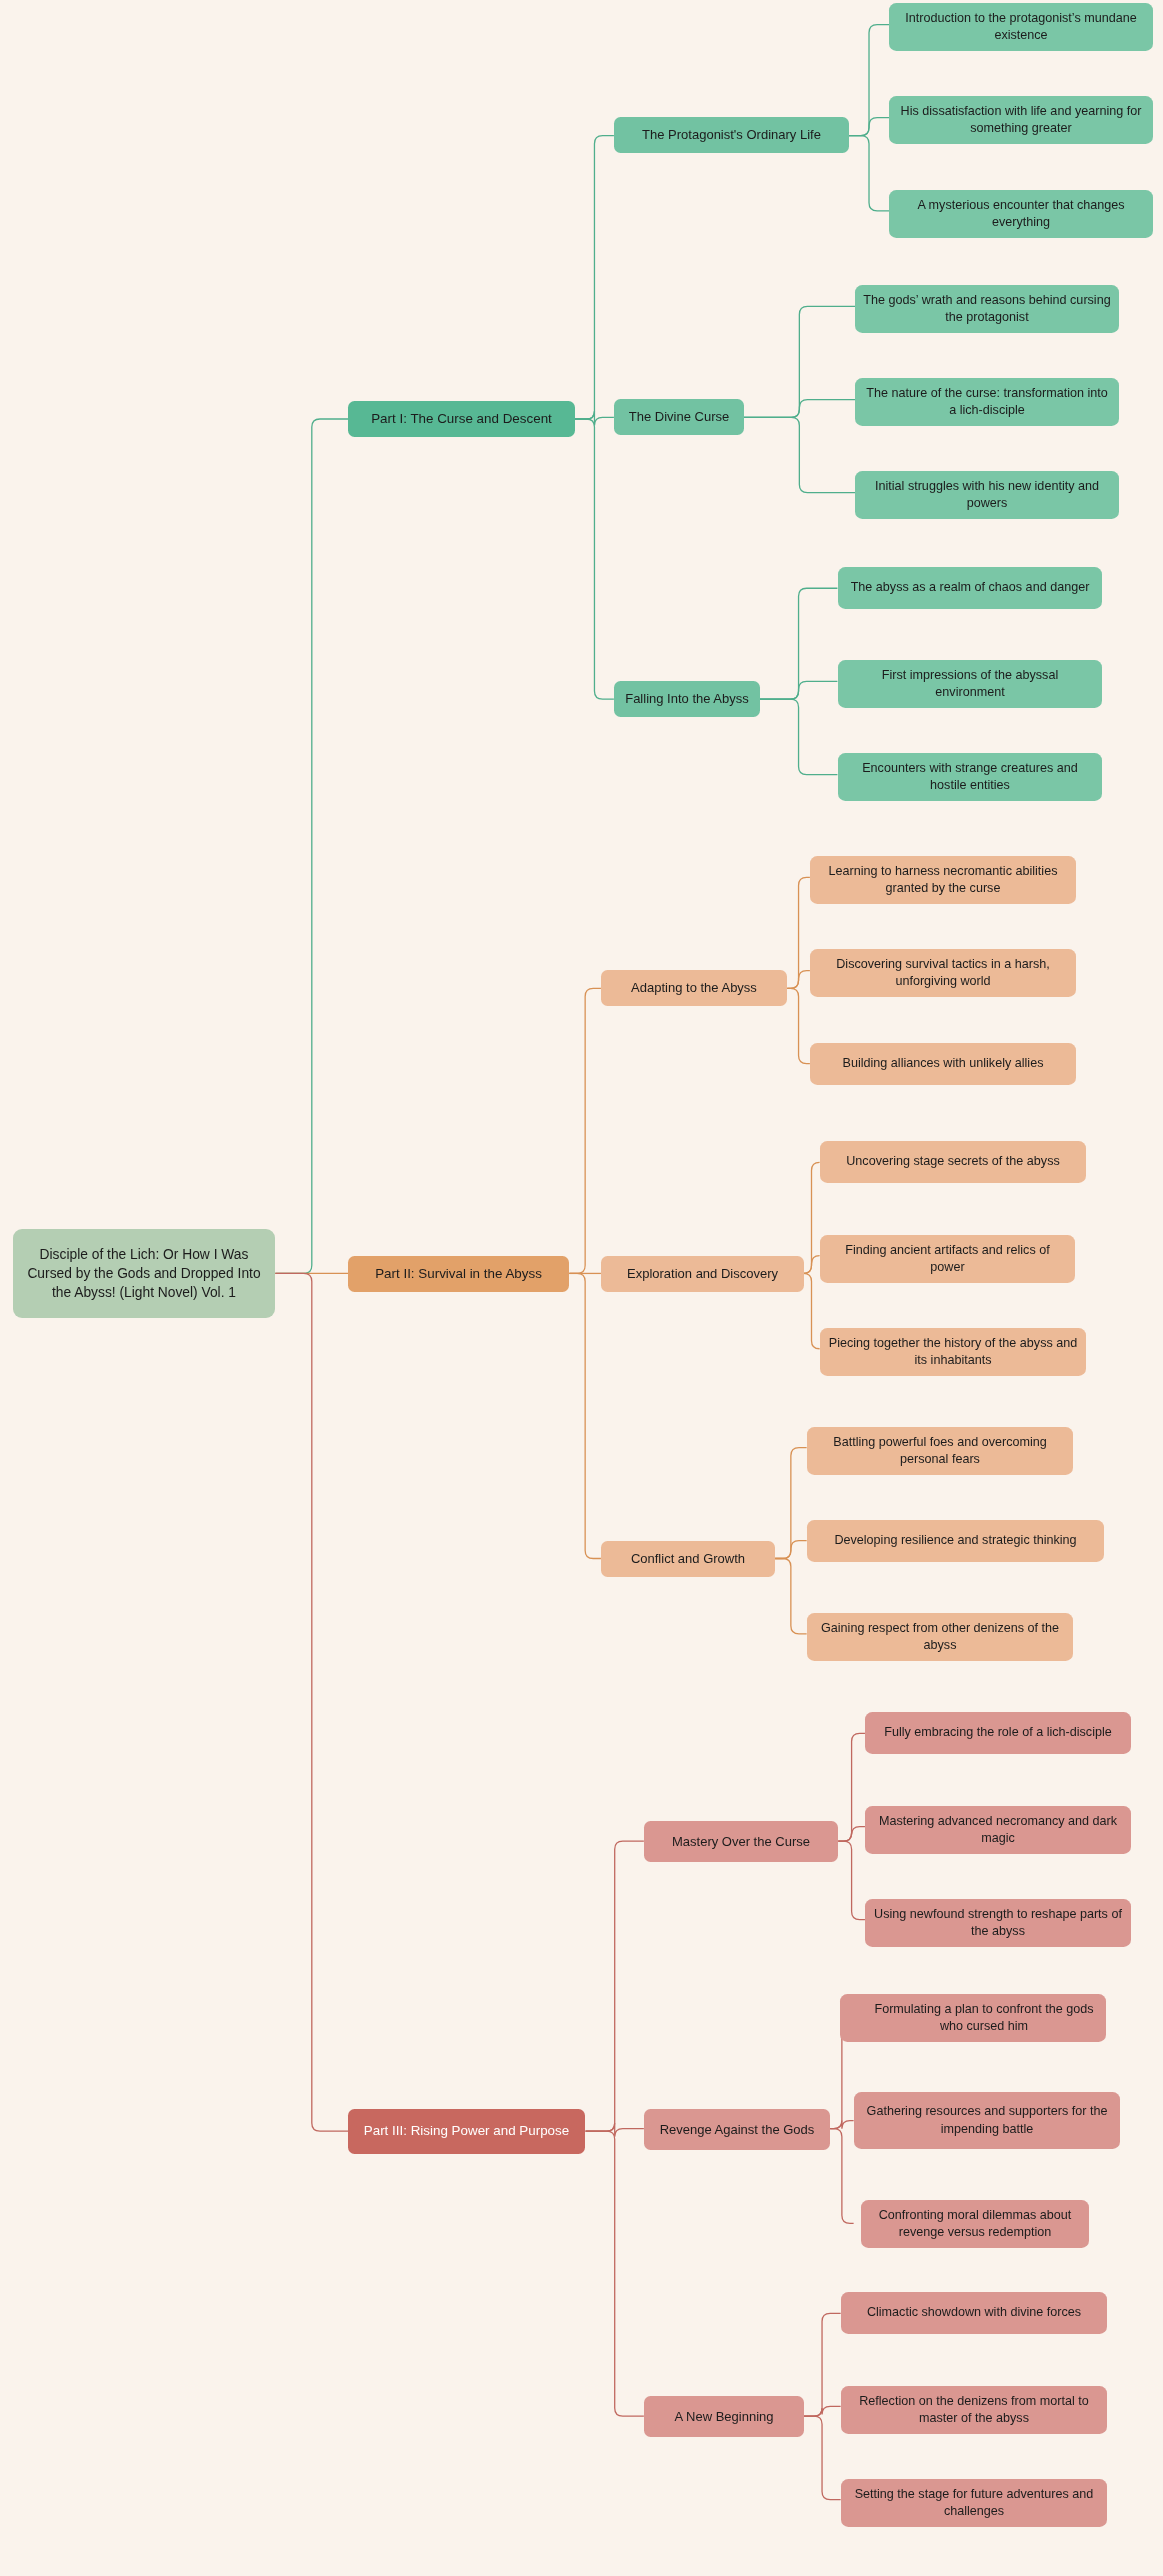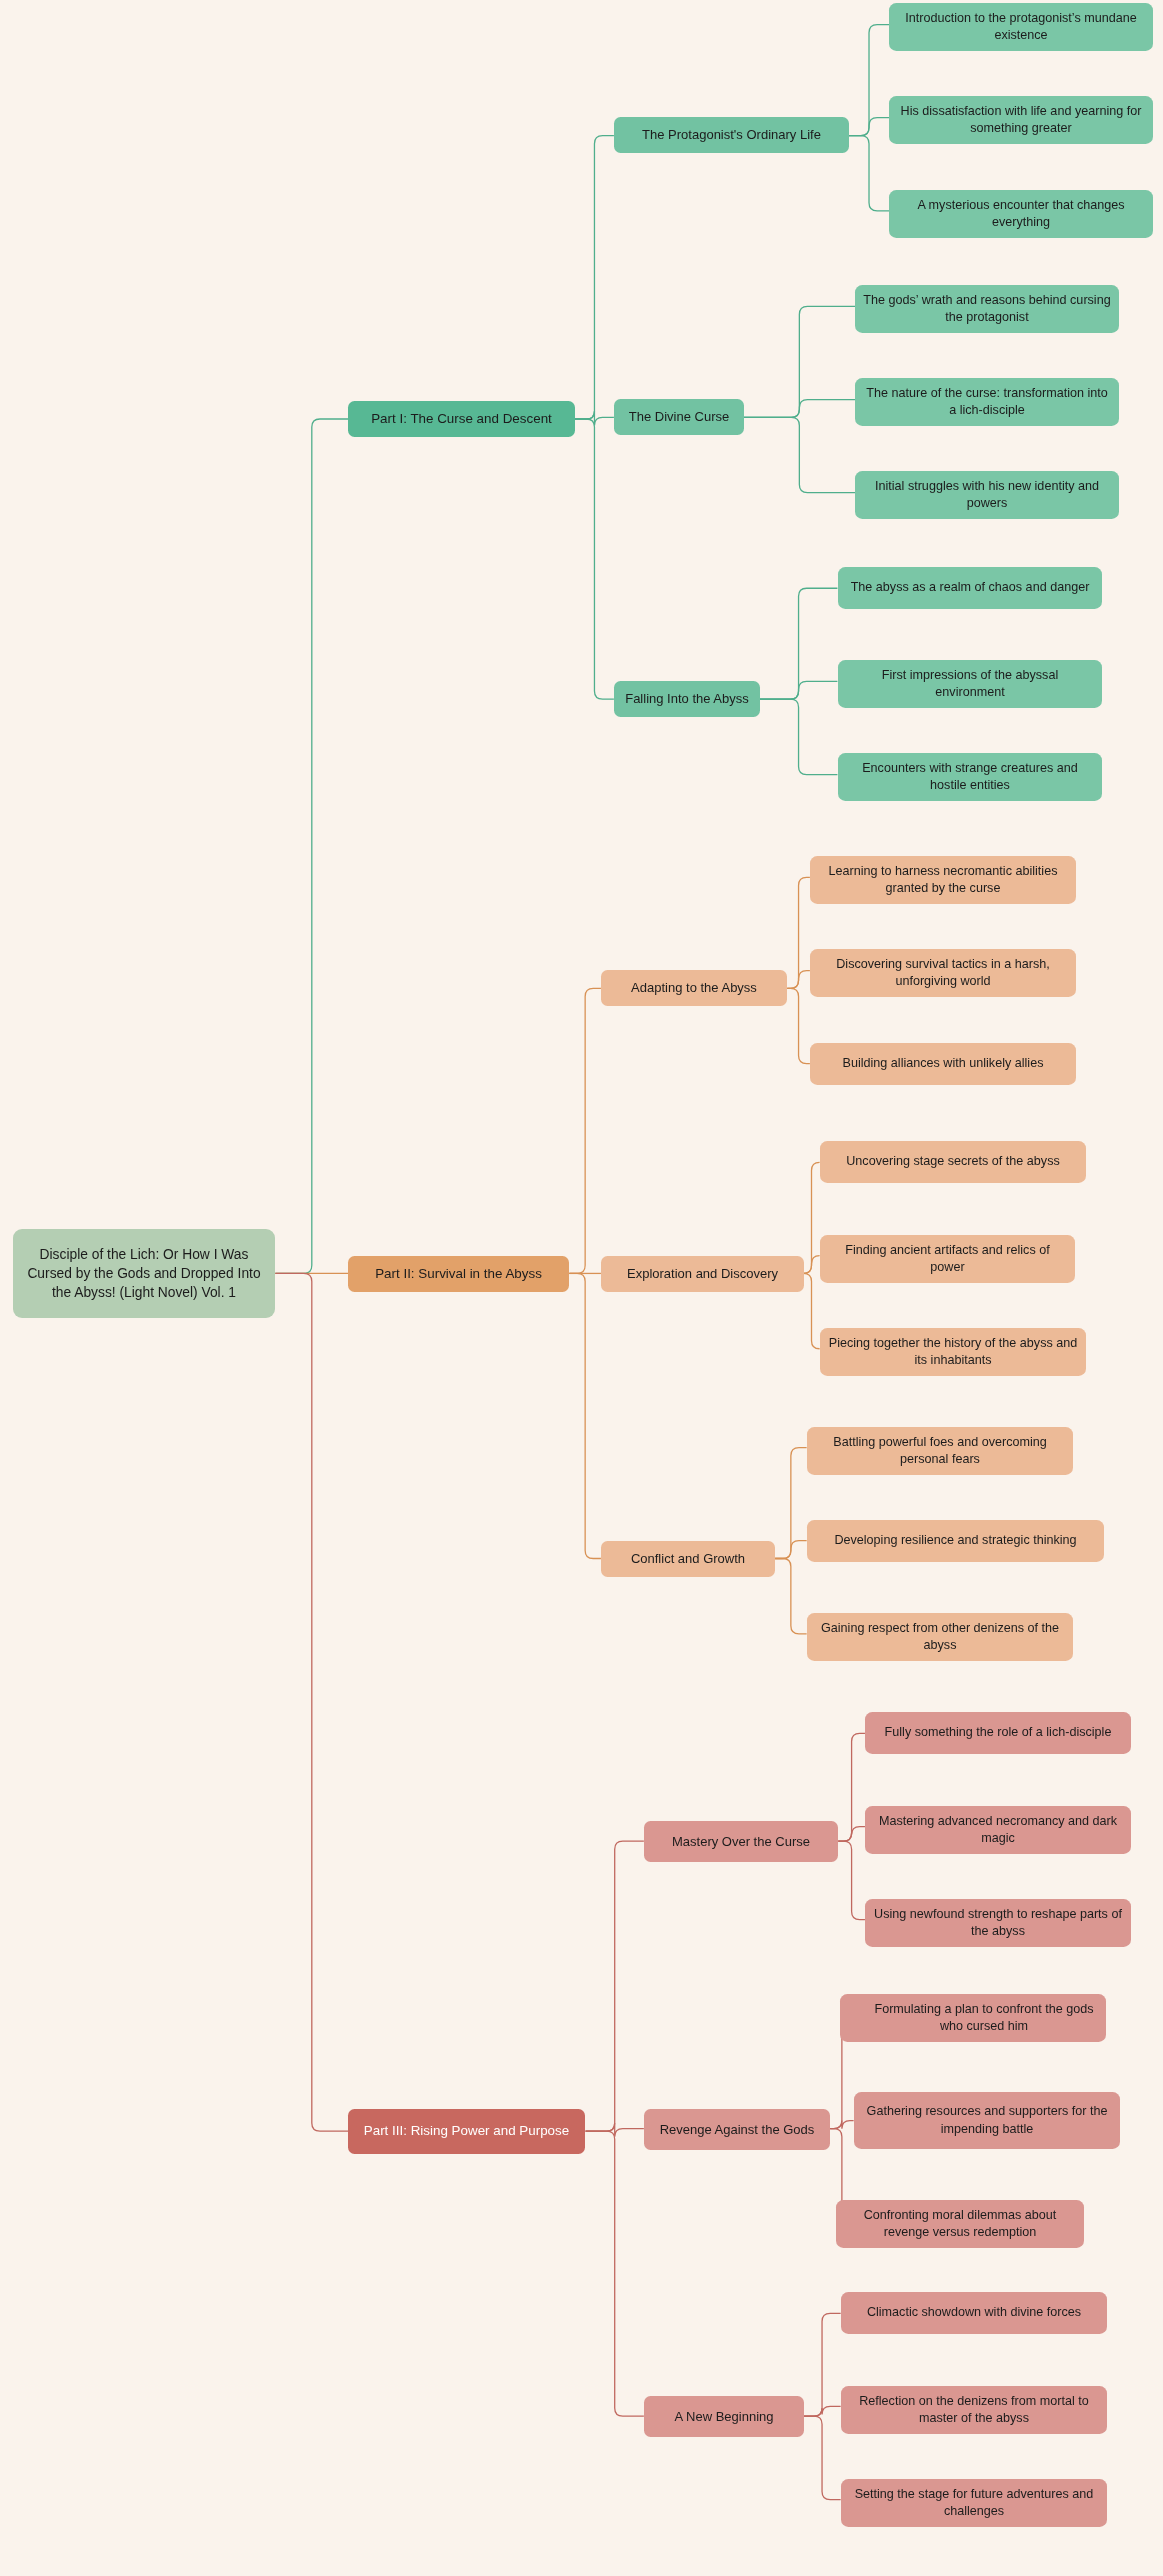--- a/index.html
+++ b/index.html
@@ -167,38 +167,38 @@
       <div class="node leaf o3" style="left: 807px; top: 1613px; width: 266px; min-height: 42px;">
         <span>Gaining respect from other denizens of the abyss</span>
       </div>
       <div class="node lvl1 r1" style="left: 348px; top: 2109px; width: 237px; min-height: 45px;">
         <span>Part III: Rising Power and Purpose</span>
       </div>
       <div class="node lvl2 r2" style="left: 644px; top: 1821px; width: 194px; min-height: 41px;">
         <span>Mastery Over the Curse</span>
       </div>
       <div class="node leaf r3" style="left: 865px; top: 1712px; width: 266px; min-height: 42px;">
-        <span>Fully something the role of a lich-disciple</span>
+        <span>Fully embracing the role of a lich-disciple</span>
       </div>
       <div class="node leaf r3" style="left: 865px; top: 1806px; width: 266px; min-height: 42px;">
         <span>Mastering advanced necromancy and dark magic</span>
       </div>
       <div class="node leaf r3" style="left: 865px; top: 1899px; width: 266px; min-height: 42px;">
         <span>Using newfound strength to reshape parts of the abyss</span>
       </div>
       <div class="node lvl2 r2" style="left: 644px; top: 2109px; width: 186px; min-height: 41px;">
         <span>Revenge Against the Gods</span>
       </div>
       <div class="node leaf r3" style="left: 840px; top: 1994px; width: 266px; min-height: 47px; padding-left: 30px;">
         <span>Formulating a plan to confront the gods who cursed him</span>
       </div>
       <div class="node leaf r3" style="left: 854px; top: 2092px; width: 266px; min-height: 57px;">
         <span>Gathering resources and supporters for the impending battle</span>
       </div>
-      <div class="node leaf r3" style="left: 836px; top: 2200px; width: 248px; min-height: 47px;">
+      <div class="node leaf r3" style="left: 861px; top: 2200px; width: 228px; min-height: 47px;">
         <span>Confronting moral dilemmas about revenge versus redemption</span>
       </div>
       <div class="node lvl2 r2" style="left: 644px; top: 2396px; width: 160px; min-height: 41px;">
         <span>A New Beginning</span>
       </div>
       <div class="node leaf r3" style="left: 841px; top: 2292px; width: 266px; min-height: 42px;">
         <span>Climactic showdown with divine forces</span>
       </div>
       <div class="node leaf r3" style="left: 841px; top: 2386px; width: 266px; min-height: 42px;">
         <span>Reflection on the denizens from mortal to master of the abyss</span>

